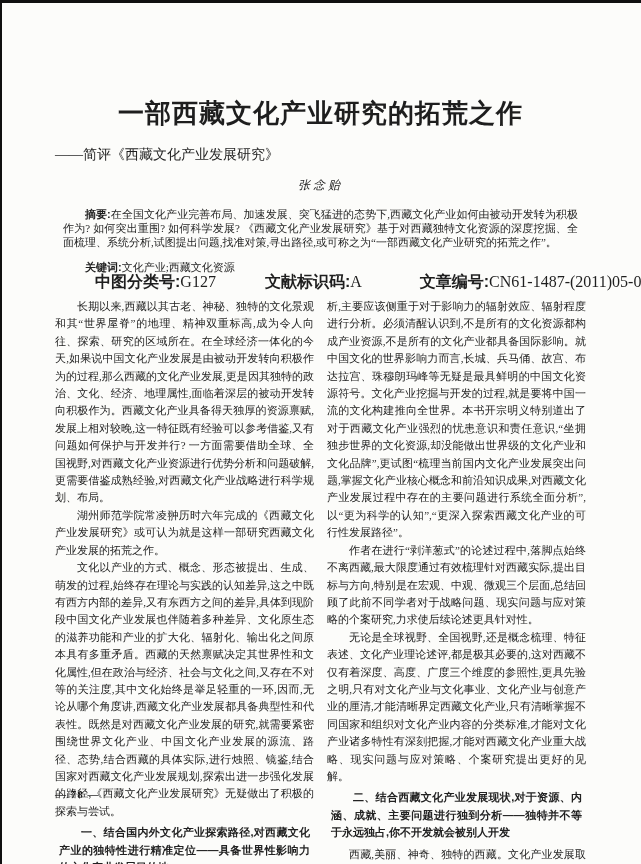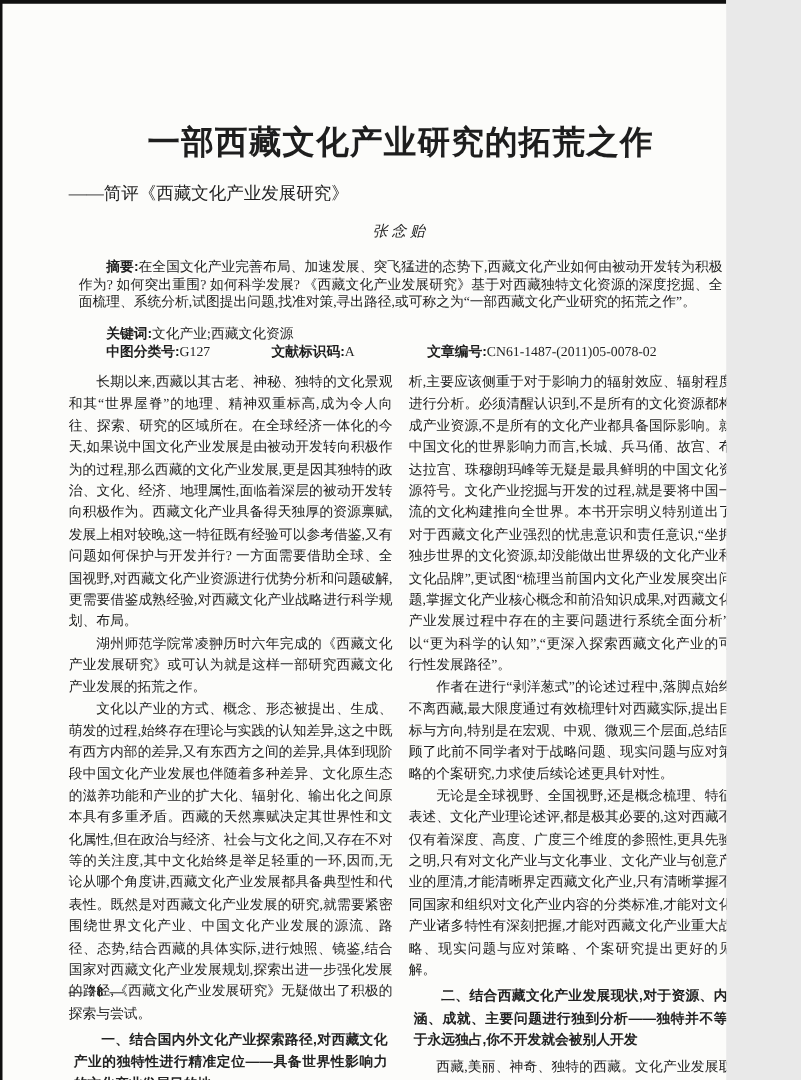--- a/index.html
+++ b/index.html
@@ -3,21 +3,21 @@
 <meta charset="utf-8">
 <style>
   html, body { margin: 0; padding: 0; }
   body {
     width: 641px; height: 864px;
     background: #e9e9e9;
     font-family: "Liberation Serif", "DejaVu Serif", serif;
   }
   .page {
     position: relative;
-    width: 581px; height: 864px;
+    width: 641px; height: 864px;
     background: #fcfcfa;
     overflow: hidden;
     color: #1e1e1e;
   }
   .scan-edge-top {
     position: absolute; top: 0; left: 0;
     width: 100%; height: 3px; background: #101010;
   }
   .scan-edge-left {
     position: absolute; top: 0; left: 0;
@@ -58,21 +58,21 @@
     font-family: "Liberation Sans", "DejaVu Sans", sans-serif;
   }
   .kw-line {
     margin: 11px 8px 0 8px;
     text-indent: 2em;
     font-size: 11px;
     line-height: 14px;
   }
   .meta-line {
     margin: 1px 8px 0 8px;
-    font-size: 11px;
+    font-size: 16px;
     line-height: 14px;
     display: flex;
     align-items: center;
   }
   .meta-line .meta-item { white-space: nowrap; }
   .meta-line .meta-item.m1 { margin-left: 2em; }
   .meta-line .meta-item.m2 { margin-left: 49px; }
   .meta-line .meta-item.m3 { margin-left: 58px; }
   .columns {
     display: flex;

